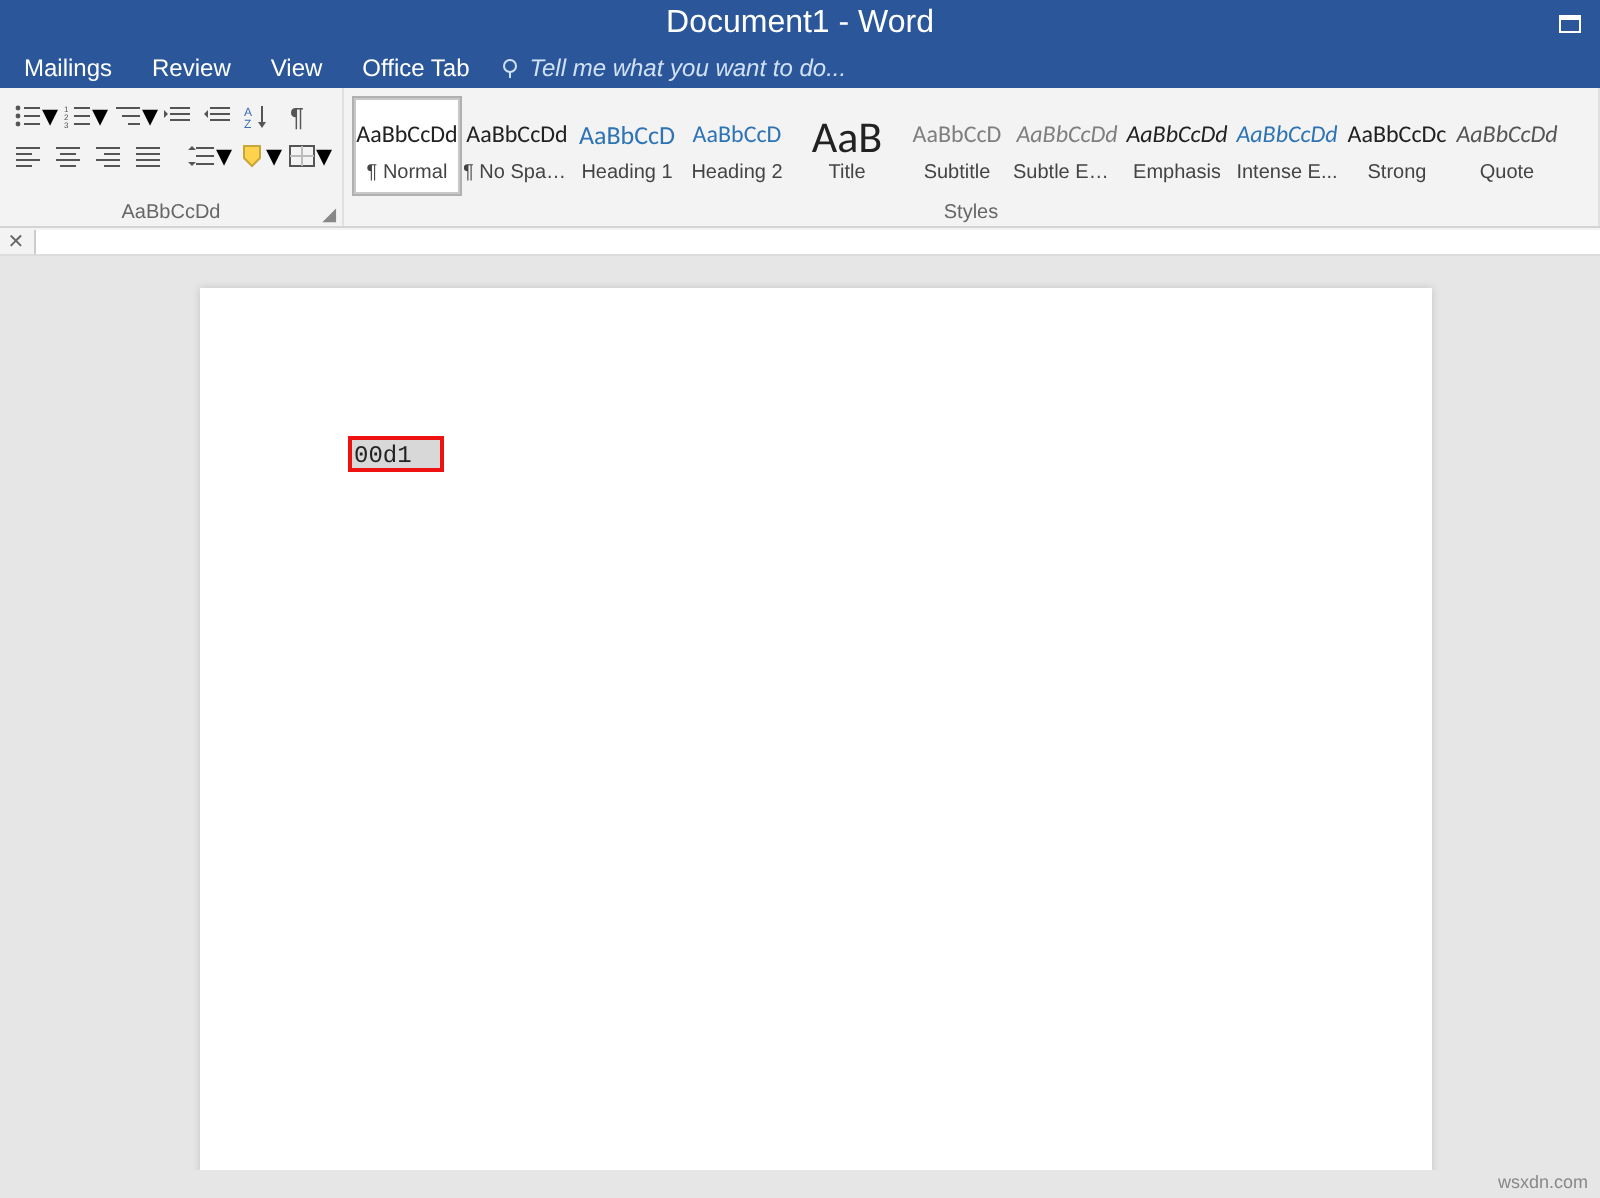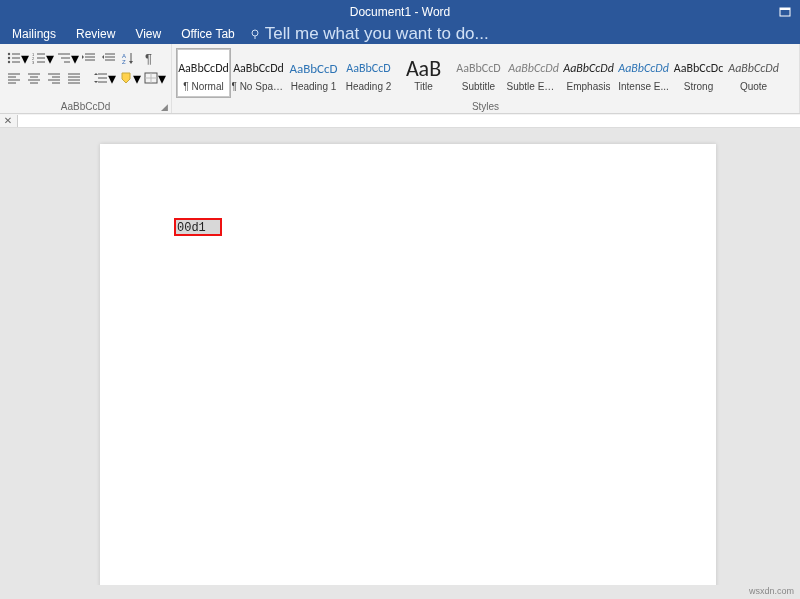--- a/index.html
+++ b/index.html
@@ -1,25 +1,25 @@
 <!DOCTYPE html>
 <html><head>
 <meta charset="utf-8">
 <style>
   * { box-sizing: border-box; margin: 0; padding: 0; font-family: "Segoe UI", Arial, sans-serif; }
   body { width: 800px; height: 599px; background: #e6e6e6; overflow: hidden; position: relative; }
 
-  .titlebar { height: 23px; background: #2b579a; color: #fff; display: flex; align-items: center; justify-content: center; font-size: 12px; position: relative; }
+  .titlebar { height: 23px; background: #2b579a; color: #fff; display: flex; align-items: center; justify-content: center; font-size: 16px; position: relative; }
   .titlebar .caption { position: absolute; left: 50%; transform: translateX(-50%); }
   .titlebar .win-controls { position: absolute; right: 6px; display: flex; gap: 10px; }
   .win-control { width: 18px; height: 14px; display: flex; align-items: center; justify-content: center; cursor: default; }
 
   .menubar { height: 21px; background: #2b579a; color: #fff; display: flex; align-items: center; font-size: 12px; padding-left: 2px; }
   .menubar .tab { padding: 0 10px; height: 100%; display: flex; align-items: center; cursor: pointer; }
-  .tell-me { display: flex; align-items: center; gap: 4px; margin-left: 4px; color: #d0e0f5; font-size: 17px; }
+  .tell-me { display: flex; align-items: center; gap: 4px; margin-left: 4px; color: #d0e0f5; font-size: 12px; font-style: italic; }
   .tell-me svg { flex-shrink: 0; }
 
   .ribbon { background: #f3f3f3; border-bottom: 1px solid #d4d4d4; display: flex; height: 70px; position: relative; }
   .ribbon-group { border-right: 1px solid #e0e0e0; padding: 2px 4px 0 4px; display: flex; flex-direction: column; height: 100%; }
   .ribbon-group-label { font-size: 10px; color: #666; text-align: center; margin-top: auto; padding-bottom: 1px; }
   .dialog-launcher { position: absolute; font-size: 9px; color: #888; cursor: pointer; }
 
   
   .para-rows { display: flex; flex-direction: column; gap: 2px; padding-top: 3px; }
   .para-row { display: flex; gap: 1px; }

